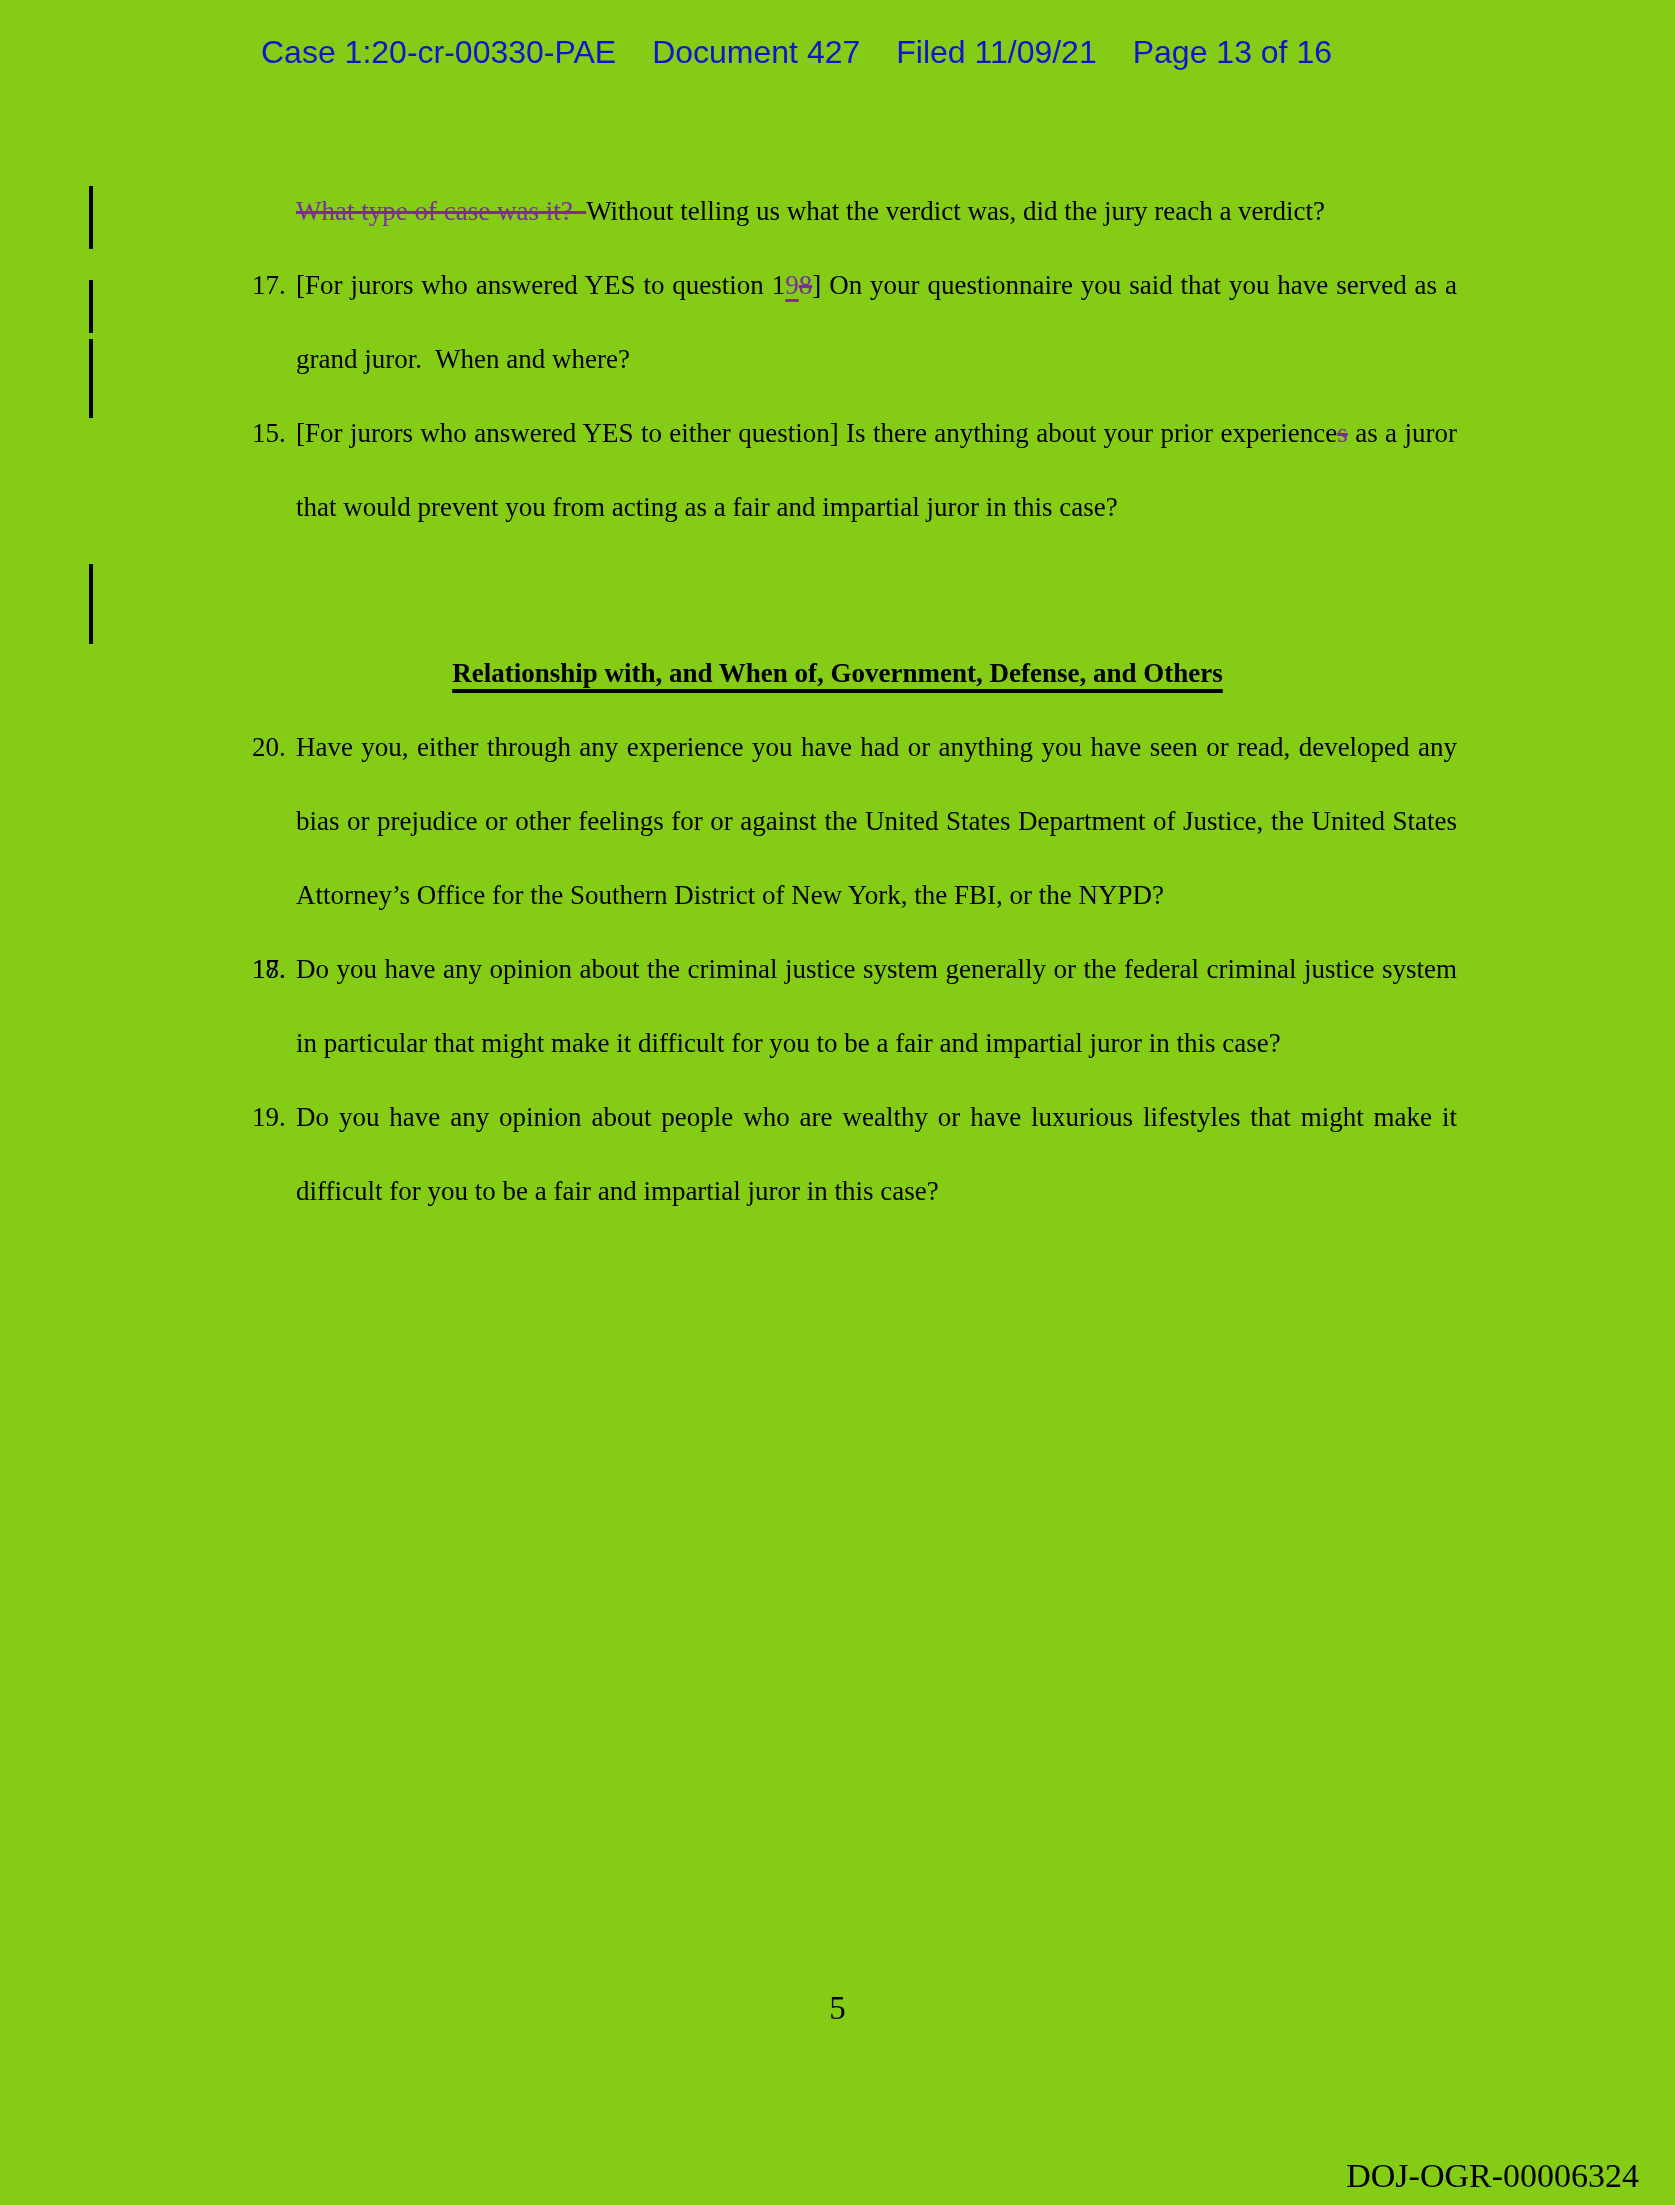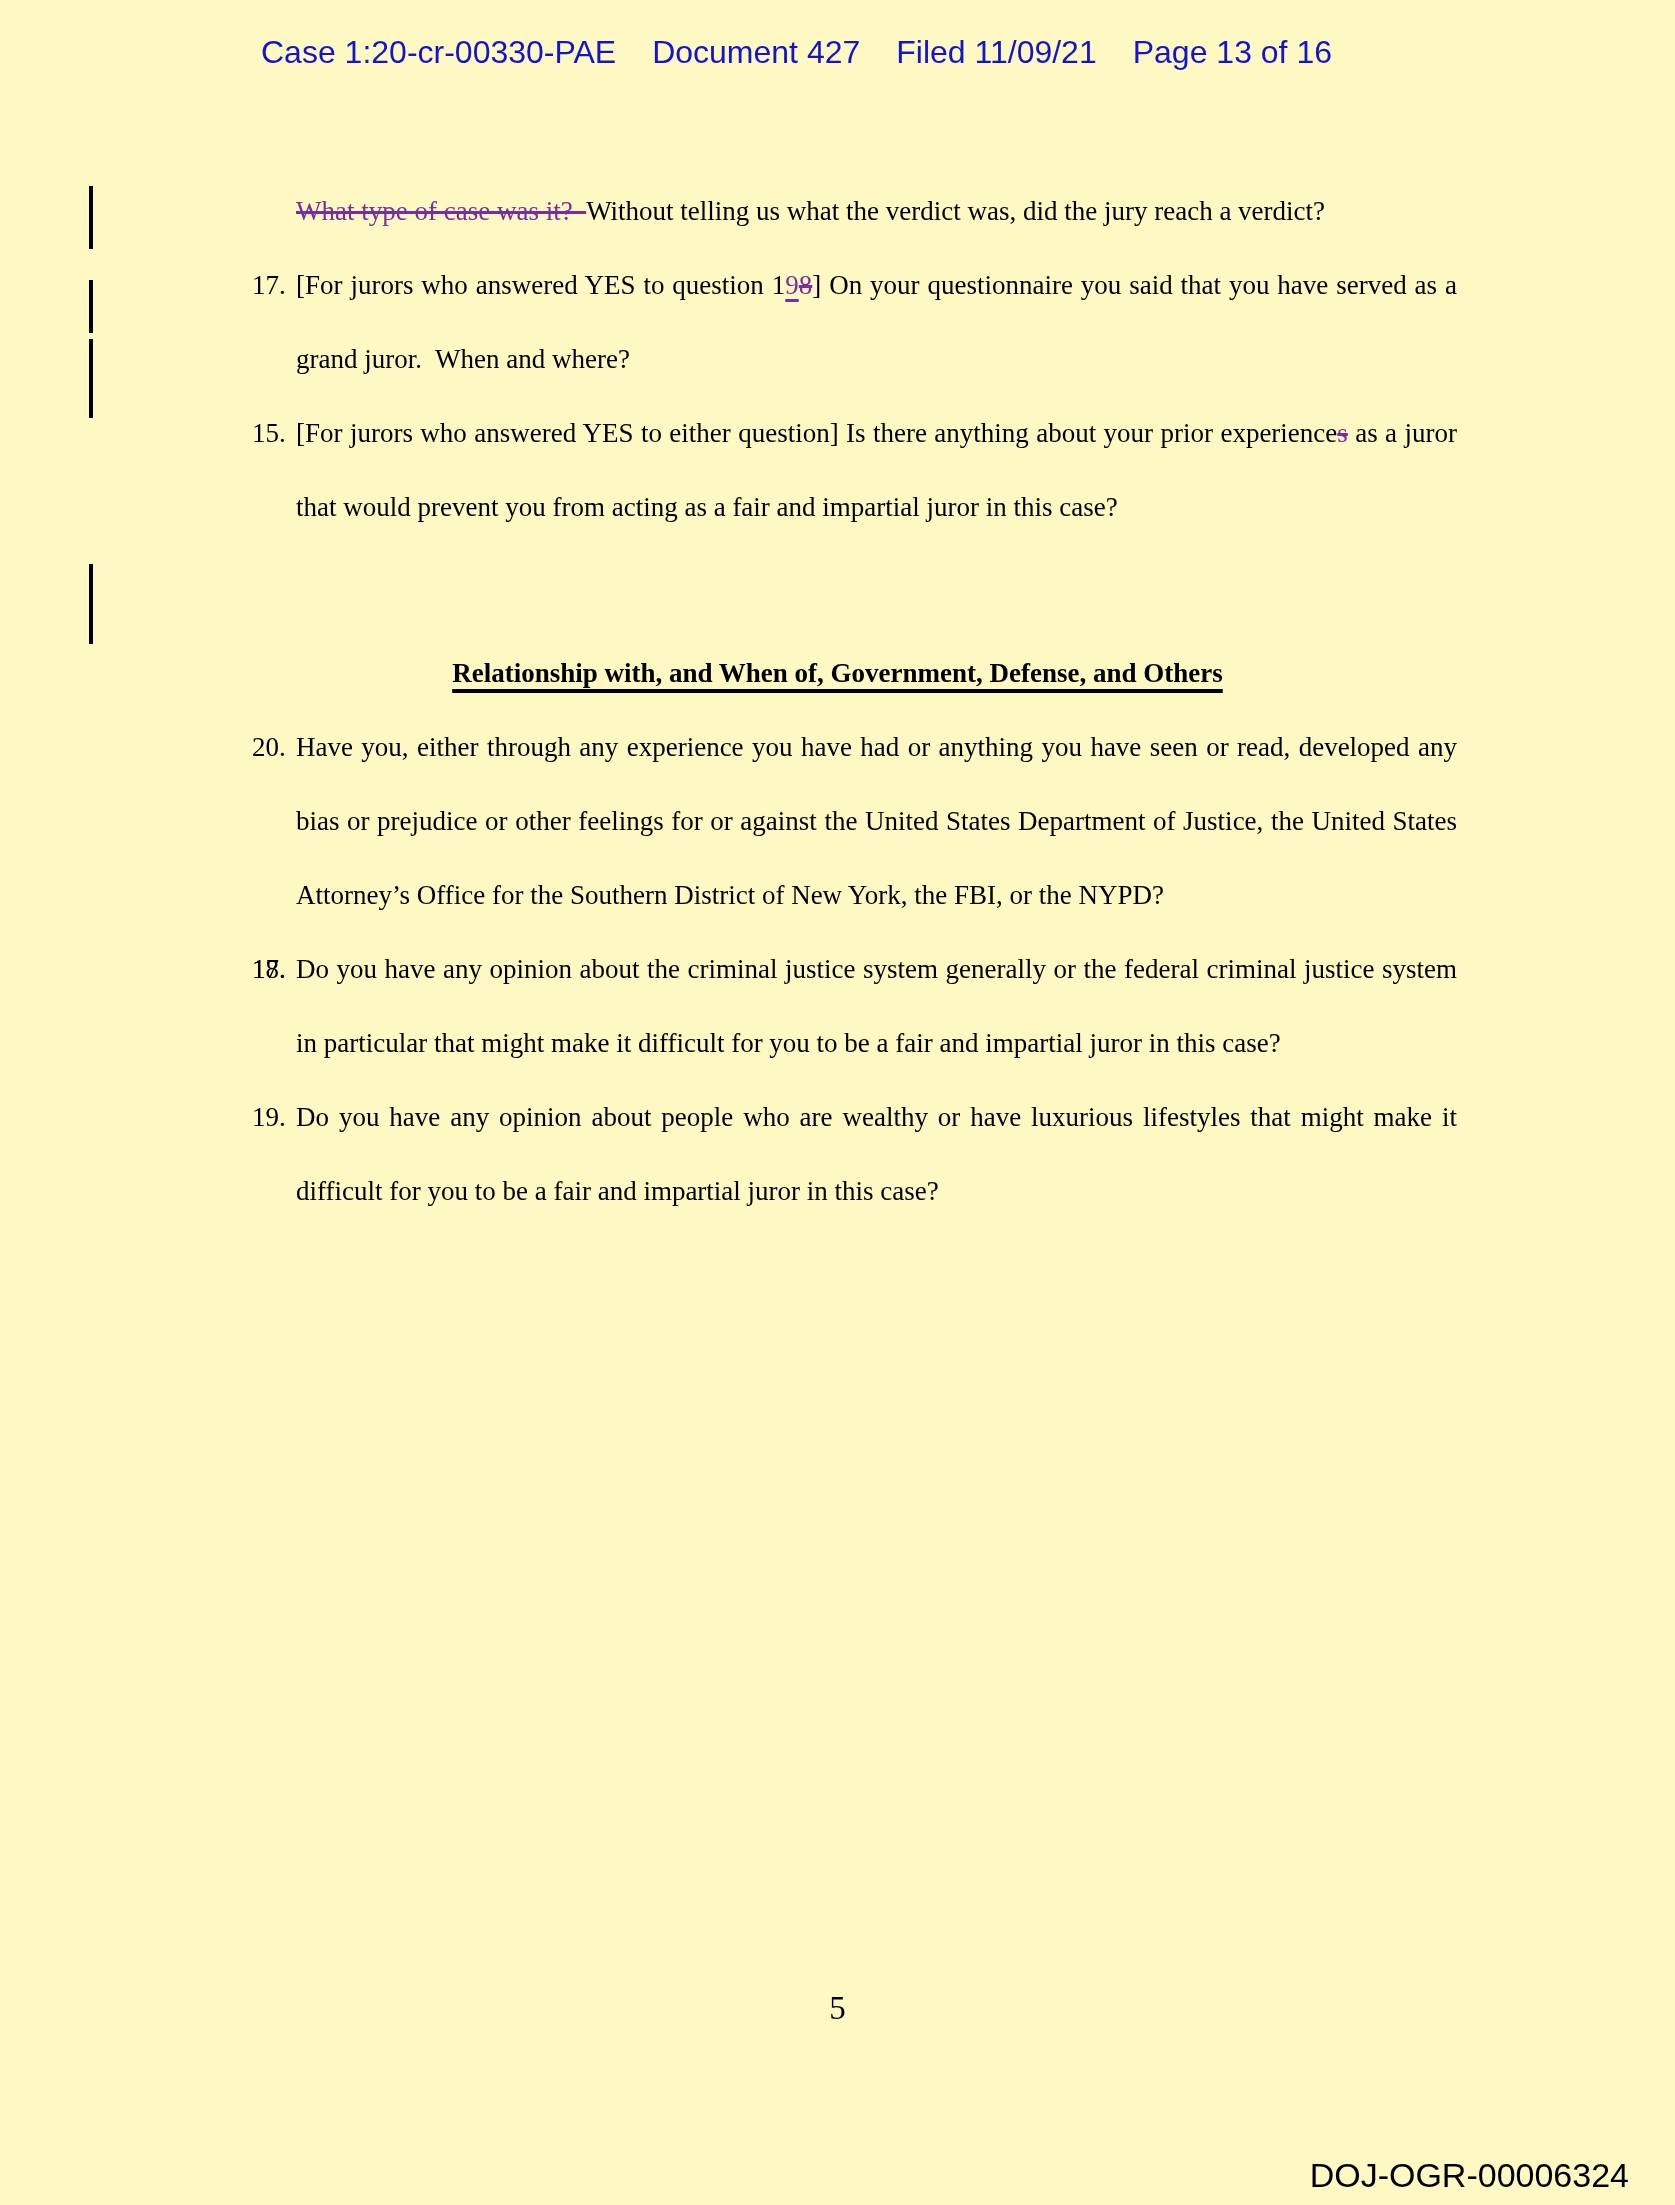--- a/index.html
+++ b/index.html
@@ -1,19 +1,19 @@
 <!DOCTYPE html>
 <html style="--purple: #7A2E9E;font-size:10.5px"><head>
 <meta charset="utf-8">
 <style>
   html,body { margin:0; padding:0; background:#808080; }
   .page {
     position:relative;
     width:1675px; height:2205px;
-    background:#fef9c3;
+    background:#84cc16;
     overflow:hidden;
     font-family:"Liberation Serif", serif;
     color:#000;
   }
   .header {
     position:absolute; top:33px; left:261px;
     display:flex; gap:36px;
     font-family:"Liberation Sans", sans-serif;
     font-size:32px; line-height:39px;
     white-space:nowrap;
@@ -49,22 +49,22 @@
   }
   .change-bar {
     position:absolute; left:89px; width:4px;
     background:#000;
   }
   .page-number {
     position:absolute; top:1989px; left:0; width:1675px;
     text-align:center; font-size:33px; line-height:39px;
   }
   .bates {
-    position:absolute; top:2156px; right:46px;
-    font-family:Liberation Sans, sans-serif;
+    position:absolute; top:2156px; right:36px;
+    font-family:Liberation Serif, serif;
     font-size:34px; line-height:39px;
     white-space:nowrap;
     text-align:center;
   }
 </style>
 </head>
 <body>
 
 <div class="page">
 

